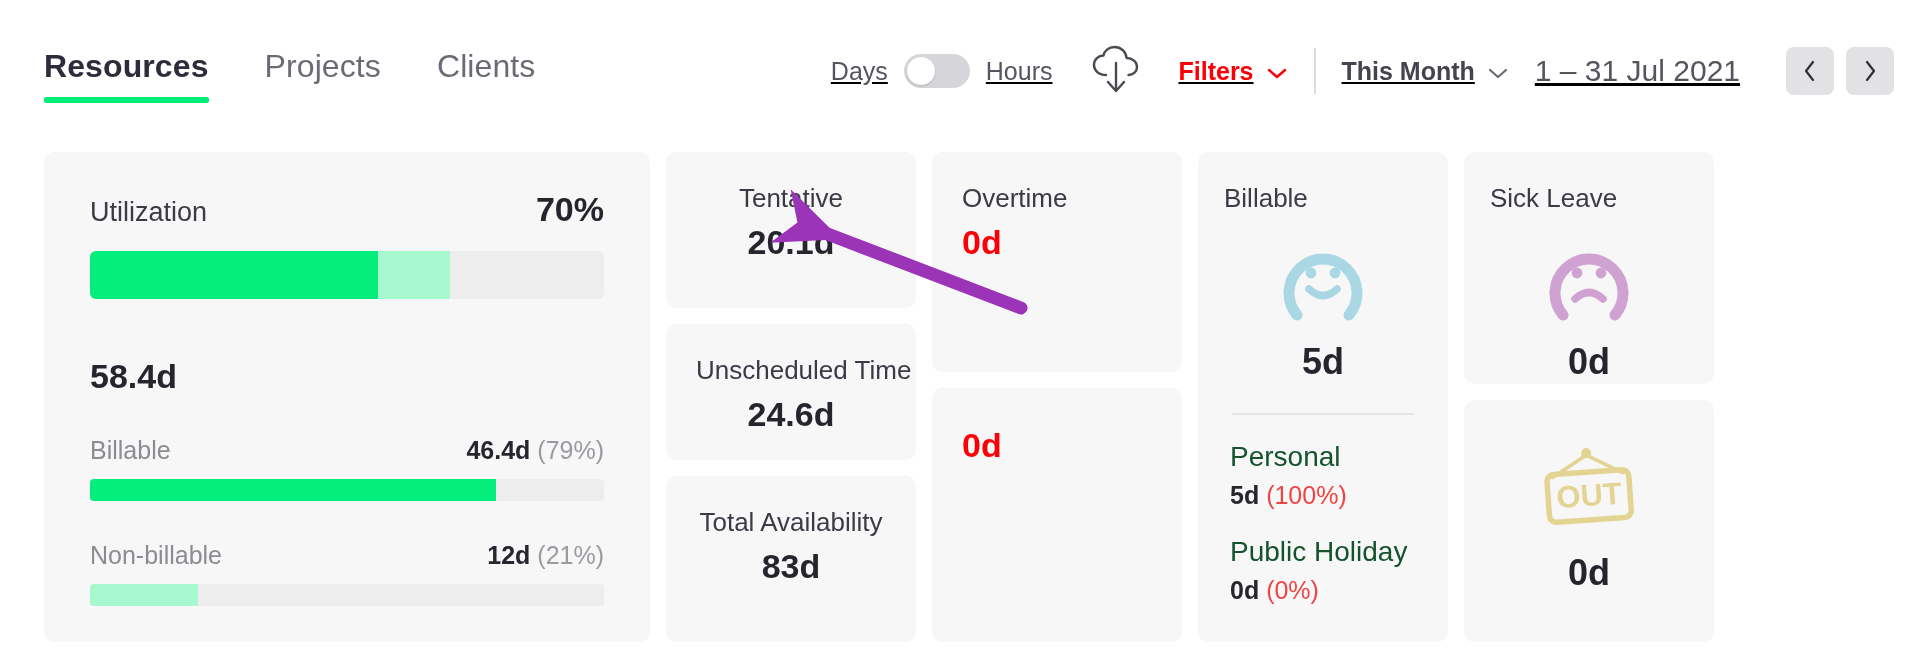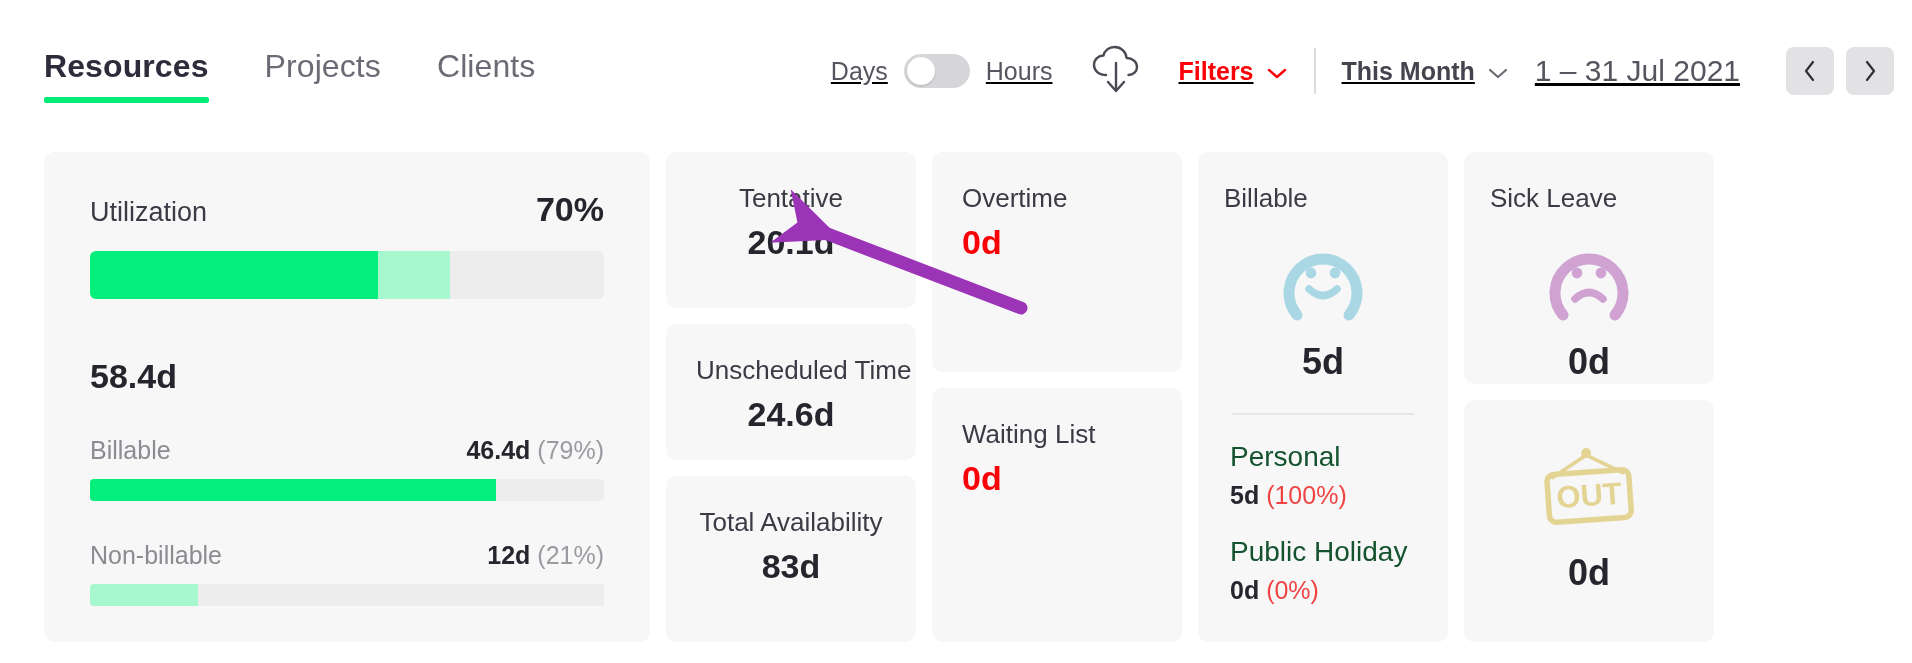--- a/index.html
+++ b/index.html
@@ -266,21 +266,20 @@
         <div class="stat-value">83d</div>
       </div>
     </div>
 
     <div class="col col-c">
       <div class="card stat card-overtime">
         <div class="stat-label">Overtime</div>
         <div class="stat-value danger">0d</div>
       </div>
       <div class="card stat card-waiting">
-        <div class="stat-label">Waiting List</div>
         <div class="stat-value danger">0d</div>
       </div>
     </div>
 
     <div class="col col-d">
       <div class="card card-holiday">
         <div class="stat-label">Billable</div>
         <div class="face-wrap">
           <span>
             <svg width="100" height="96" viewBox="0 0 100 96" fill="none">

